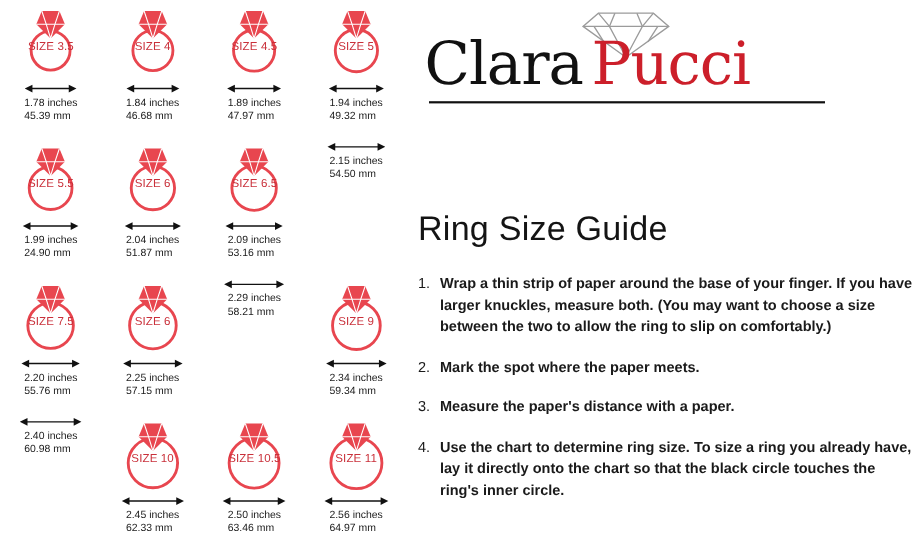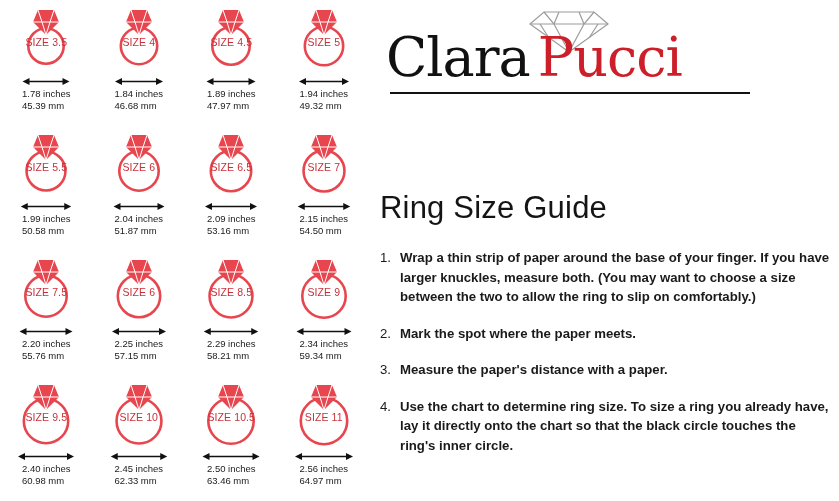--- a/index.html
+++ b/index.html
@@ -252,21 +252,21 @@
           </svg>
           <div class="size-label">SIZE 5.5</div>
         </div>
         <div class="arrow"><svg width="74" height="13" viewBox="0 0 74 13">
             <line x1="16.75" y1="6.5" x2="57.25" y2="6.5" stroke="#111" stroke-width="1.3"></line>
             <polygon points="11.75,6.5 18.75,3 18.75,10" fill="#111"></polygon>
             <polygon points="62.25,6.5 55.25,3 55.25,10" fill="#111"></polygon>
           </svg></div>
         <div class="meas">
           <div>1.99 inches</div>
-          <div>50.58 mm</div>
+          <div>24.90 mm</div>
         </div>
       </div>
       <div class="cell">
         <div class="ring-art">
           <svg width="74" height="72" viewBox="0 0 74 72">
             <g>
               <circle cx="37" cy="44" r="19.7" fill="none" stroke="#e8464f" stroke-width="2.6"></circle>
               <path d="M24 20 L29 8 L45 8 L50 20 L37 33 Z" fill="#e8464f"></path>
               <path d="M24 20 L50 20" stroke="#ffffff" stroke-width="1"></path>
               <path d="M29 8 L33 20 L37 33 L41 20 L45 8" fill="none" stroke="#ffffff" stroke-width="1"></path>
@@ -300,31 +300,20 @@
             <line x1="16" y1="6.5" x2="58" y2="6.5" stroke="#111" stroke-width="1.3"></line>
             <polygon points="11,6.5 18,3 18,10" fill="#111"></polygon>
             <polygon points="63,6.5 56,3 56,10" fill="#111"></polygon>
           </svg></div>
         <div class="meas">
           <div>2.09 inches</div>
           <div>53.16 mm</div>
         </div>
       </div>
       <div class="cell">
-        <div class="ring-art">
-          <svg width="74" height="72" viewBox="0 0 74 72">
-            <g>
-              <circle cx="37" cy="44" r="20.45" fill="none" stroke="#e8464f" stroke-width="2.6"></circle>
-              <path d="M24 20 L29 8 L45 8 L50 20 L37 33 Z" fill="#e8464f"></path>
-              <path d="M24 20 L50 20" stroke="#ffffff" stroke-width="1"></path>
-              <path d="M29 8 L33 20 L37 33 L41 20 L45 8" fill="none" stroke="#ffffff" stroke-width="1"></path>
-            </g>
-          </svg>
-          <div class="size-label">SIZE 7</div>
-        </div>
         <div class="arrow"><svg width="74" height="13" viewBox="0 0 74 13">
             <line x1="15.75" y1="6.5" x2="58.25" y2="6.5" stroke="#111" stroke-width="1.3"></line>
             <polygon points="10.75,6.5 17.75,3 17.75,10" fill="#111"></polygon>
             <polygon points="63.25,6.5 56.25,3 56.25,10" fill="#111"></polygon>
           </svg></div>
         <div class="meas">
           <div>2.15 inches</div>
           <div>54.50 mm</div>
         </div>
       </div>
@@ -366,31 +355,20 @@
             <line x1="15" y1="6.5" x2="59" y2="6.5" stroke="#111" stroke-width="1.3"></line>
             <polygon points="10,6.5 17,3 17,10" fill="#111"></polygon>
             <polygon points="64,6.5 57,3 57,10" fill="#111"></polygon>
           </svg></div>
         <div class="meas">
           <div>2.25 inches</div>
           <div>57.15 mm</div>
         </div>
       </div>
       <div class="cell">
-        <div class="ring-art">
-          <svg width="74" height="72" viewBox="0 0 74 72">
-            <g>
-              <circle cx="37" cy="44" r="21.45" fill="none" stroke="#e8464f" stroke-width="2.6"></circle>
-              <path d="M24 20 L29 8 L45 8 L50 20 L37 33 Z" fill="#e8464f"></path>
-              <path d="M24 20 L50 20" stroke="#ffffff" stroke-width="1"></path>
-              <path d="M29 8 L33 20 L37 33 L41 20 L45 8" fill="none" stroke="#ffffff" stroke-width="1"></path>
-            </g>
-          </svg>
-          <div class="size-label">SIZE 8.5</div>
-        </div>
         <div class="arrow"><svg width="74" height="13" viewBox="0 0 74 13">
             <line x1="14.75" y1="6.5" x2="59.25" y2="6.5" stroke="#111" stroke-width="1.3"></line>
             <polygon points="9.75,6.5 16.75,3 16.75,10" fill="#111"></polygon>
             <polygon points="64.25,6.5 57.25,3 57.25,10" fill="#111"></polygon>
           </svg></div>
         <div class="meas">
           <div>2.29 inches</div>
           <div>58.21 mm</div>
         </div>
       </div>
@@ -410,31 +388,20 @@
             <line x1="14.5" y1="6.5" x2="59.5" y2="6.5" stroke="#111" stroke-width="1.3"></line>
             <polygon points="9.5,6.5 16.5,3 16.5,10" fill="#111"></polygon>
             <polygon points="64.5,6.5 57.5,3 57.5,10" fill="#111"></polygon>
           </svg></div>
         <div class="meas">
           <div>2.34 inches</div>
           <div>59.34 mm</div>
         </div>
       </div>
       <div class="cell">
-        <div class="ring-art">
-          <svg width="74" height="72" viewBox="0 0 74 72">
-            <g>
-              <circle cx="37" cy="44" r="22.2" fill="none" stroke="#e8464f" stroke-width="2.6"></circle>
-              <path d="M24 20 L29 8 L45 8 L50 20 L37 33 Z" fill="#e8464f"></path>
-              <path d="M24 20 L50 20" stroke="#ffffff" stroke-width="1"></path>
-              <path d="M29 8 L33 20 L37 33 L41 20 L45 8" fill="none" stroke="#ffffff" stroke-width="1"></path>
-            </g>
-          </svg>
-          <div class="size-label">SIZE 9.5</div>
-        </div>
         <div class="arrow"><svg width="74" height="13" viewBox="0 0 74 13">
             <line x1="14" y1="6.5" x2="60" y2="6.5" stroke="#111" stroke-width="1.3"></line>
             <polygon points="9,6.5 16,3 16,10" fill="#111"></polygon>
             <polygon points="65,6.5 58,3 58,10" fill="#111"></polygon>
           </svg></div>
         <div class="meas">
           <div>2.40 inches</div>
           <div>60.98 mm</div>
         </div>
       </div>

